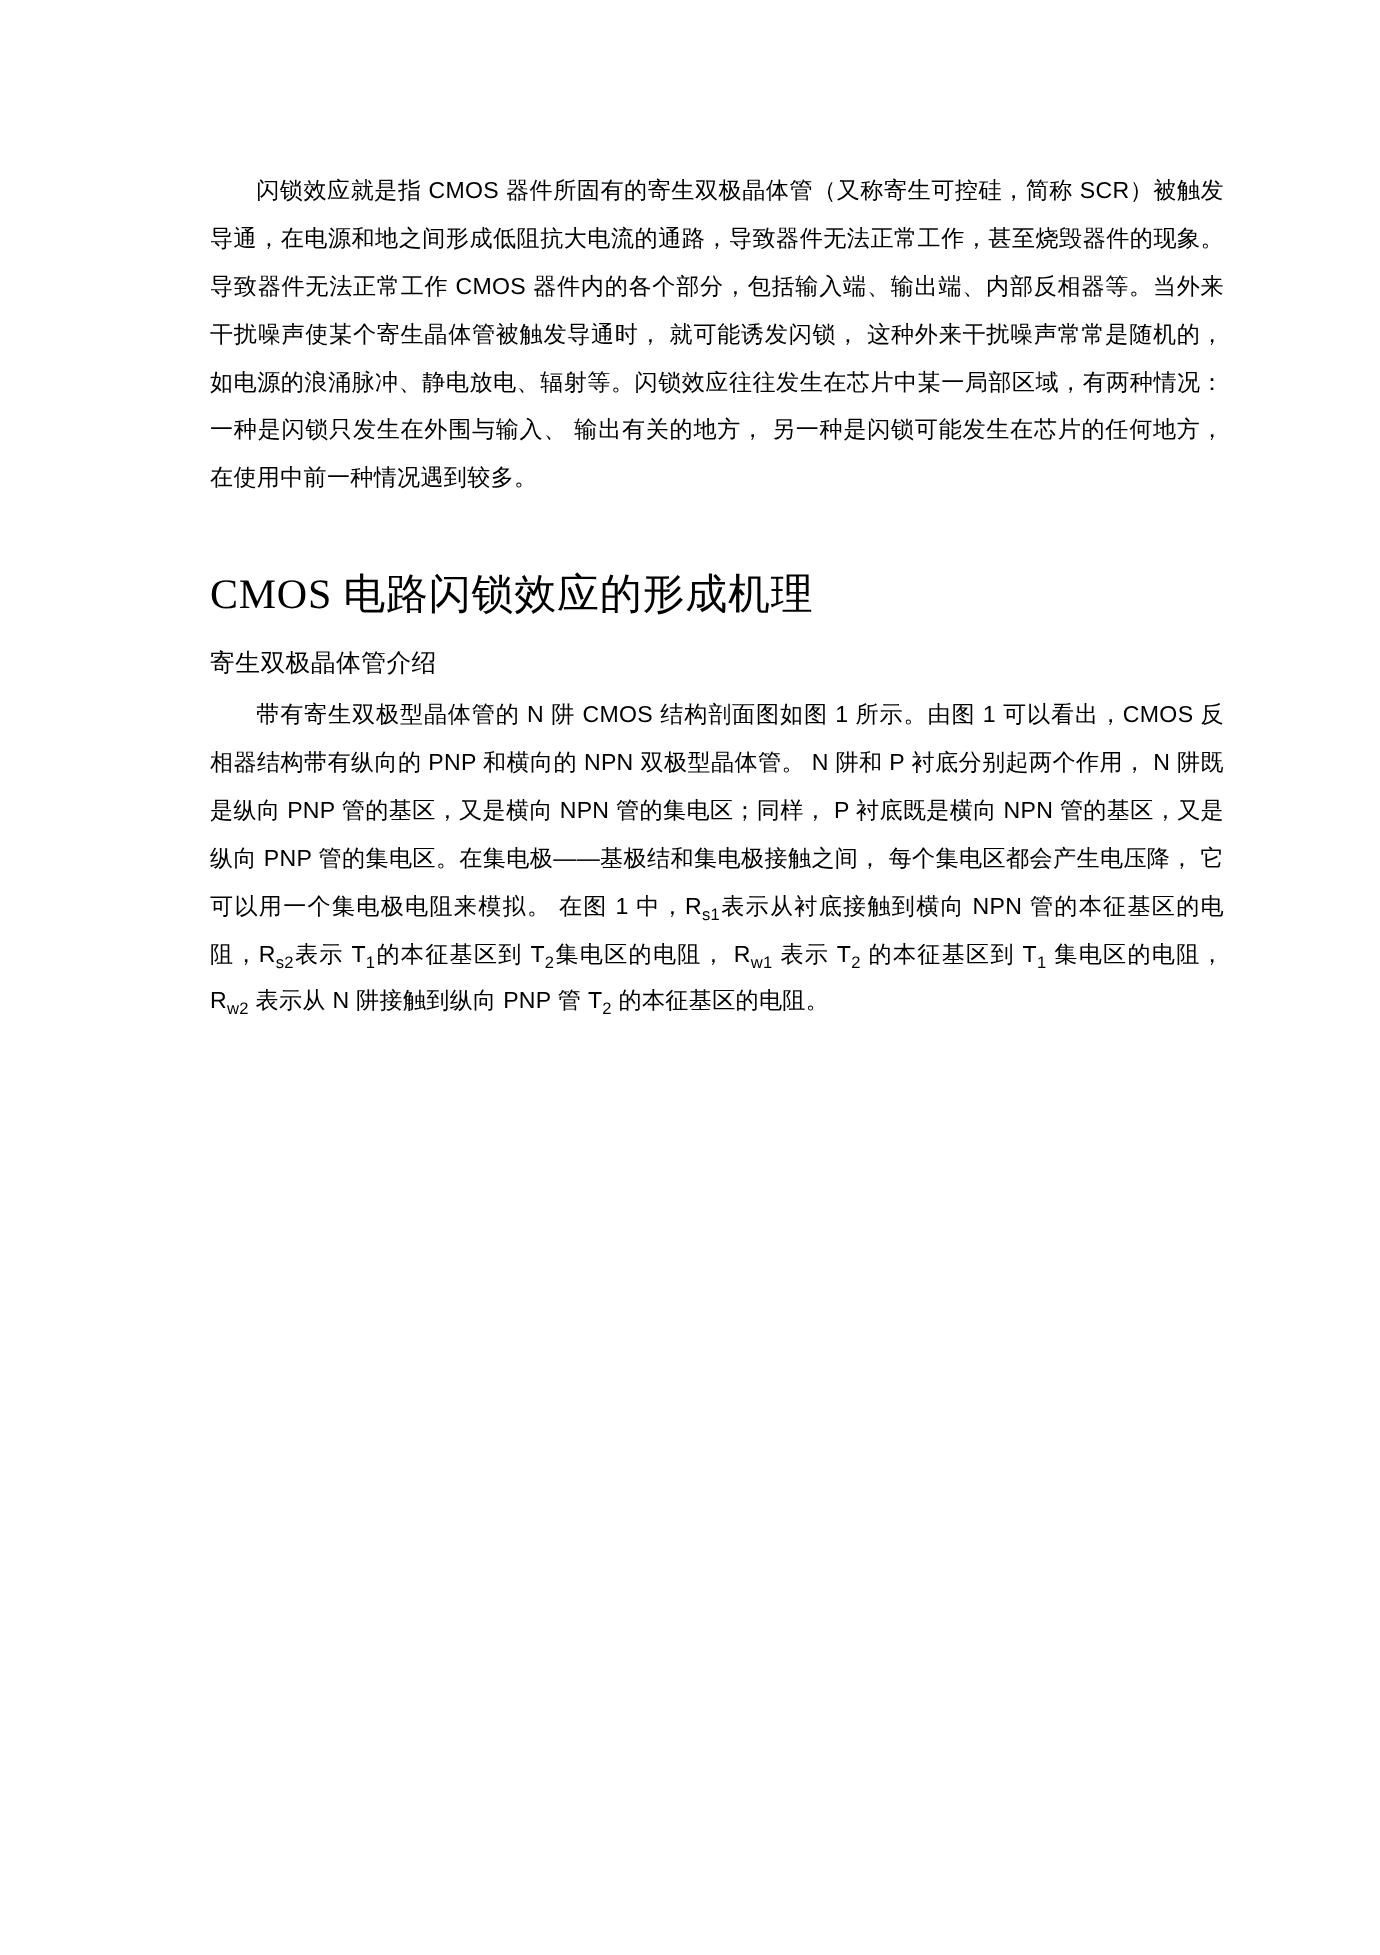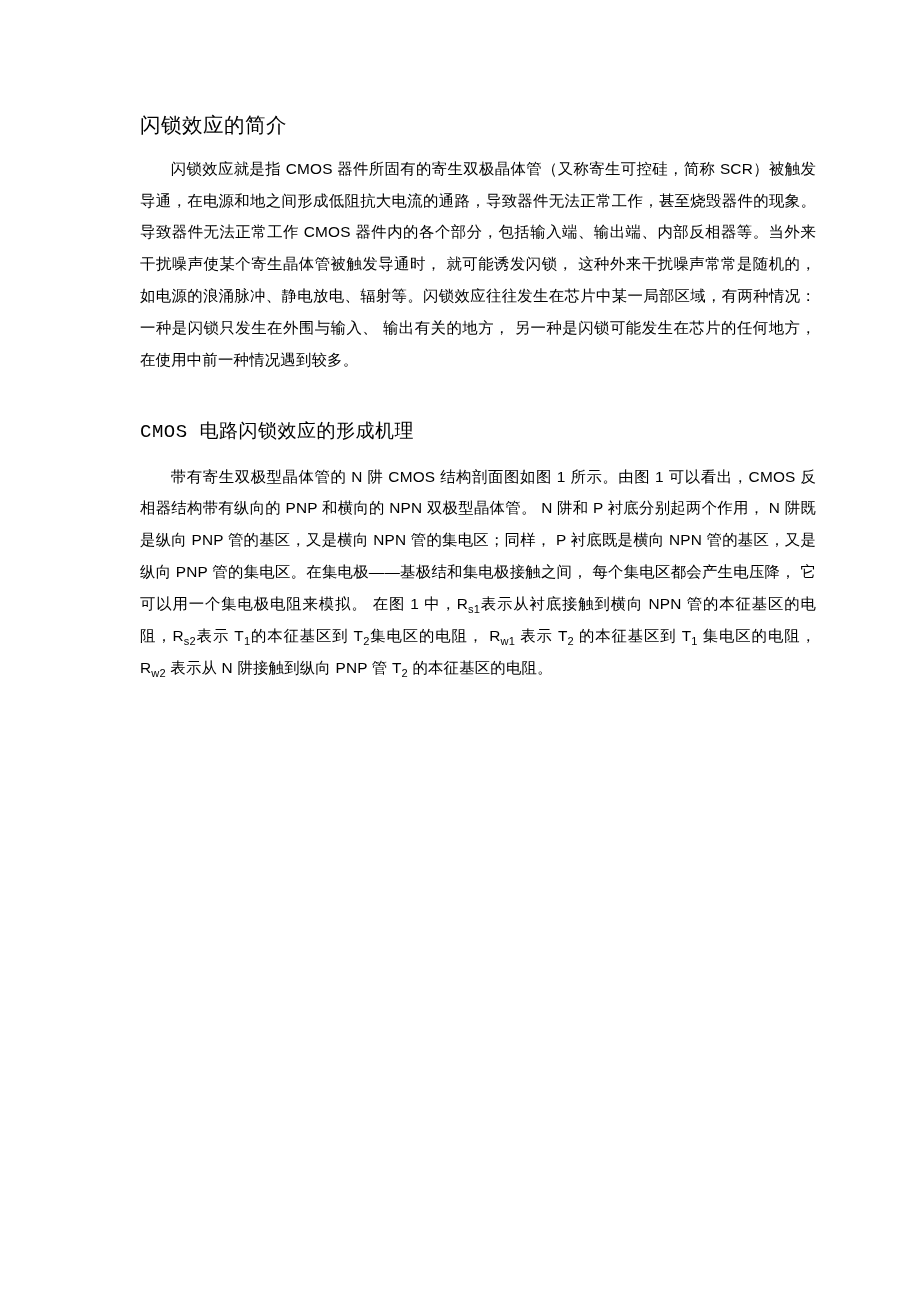--- a/index.html
+++ b/index.html
@@ -24,22 +24,22 @@
   }
   h1.doc-h1 {
     font-family: "Liberation Sans", sans-serif;
     font-size: 20.5px;
     font-weight: 400;
     letter-spacing: 0.5px;
     margin: 0 0 14px 0;
     line-height: 1.3;
   }
   h2.doc-h2 {
-    font-family: Liberation Mono, monospace;
-    font-size: 19px;
+    font-family: Liberation Serif, serif;
+    font-size: 28px;
     font-weight: 400;
     letter-spacing: 0.5px;
     margin: 44px 0 16px 0;
     line-height: 1.3;
   }
   h3.doc-h3 {
     font-family: "Liberation Sans", sans-serif;
     font-size: 16.5px;
     font-weight: 400;
     letter-spacing: 0.3px;
@@ -59,23 +59,23 @@
     font-size: 0.72em;
     vertical-align: sub;
     line-height: 0;
   }
 </style>
 </head>
 <body>
 
 <div class="page">
 
-  <h1 class="doc-h1">闪锁效应的简介</h1>
 
 
   <p class="doc-p">闪锁效应就是指 CMOS 器件所固有的寄生双极晶体管（又称寄生可控硅，简称 SCR）被触发导通，在电源和地之间形成低阻抗大电流的通路，导致器件无法正常工作，甚至烧毁器件的现象。导致器件无法正常工作 CMOS 器件内的各个部分，包括输入端、输出端、内部反相器等。当外来干扰噪声使某个寄生晶体管被触发导通时， 就可能诱发闪锁， 这种外来干扰噪声常常是随机的， 如电源的浪涌脉冲、静电放电、辐射等。闪锁效应往往发生在芯片中某一局部区域，有两种情况： 一种是闪锁只发生在外围与输入、 输出有关的地方， 另一种是闪锁可能发生在芯片的任何地方，在使用中前一种情况遇到较多。</p>
 
   <h2 class="doc-h2">CMOS 电路闪锁效应的形成机理</h2>
 
+  <h3 class="doc-h3">寄生双极晶体管介绍</h3>
 
   <p class="doc-p">带有寄生双极型晶体管的 N 阱 CMOS 结构剖面图如图 1 所示。由图 1 可以看出，CMOS 反相器结构带有纵向的 PNP 和横向的 NPN 双极型晶体管。 N 阱和 P 衬底分别起两个作用， N 阱既是纵向 PNP 管的基区，又是横向 NPN 管的集电区；同样， P 衬底既是横向 NPN 管的基区，又是纵向 PNP 管的集电区。在集电极——基极结和集电极接触之间， 每个集电区都会产生电压降， 它可以用一个集电极电阻来模拟。 在图 1 中，R<sub>s1</sub>表示从衬底接触到横向 NPN 管的本征基区的电阻，R<sub>s2</sub>表示 T<sub>1</sub>的本征基区到 T<sub>2</sub>集电区的电阻， R<sub>w1</sub> 表示 T<sub>2</sub> 的本征基区到 T<sub>1</sub> 集电区的电阻， R<sub>w2</sub> 表示从 N 阱接触到纵向 PNP 管 T<sub>2</sub> 的本征基区的电阻。</p>
 
 </div>
 
 </body></html>

